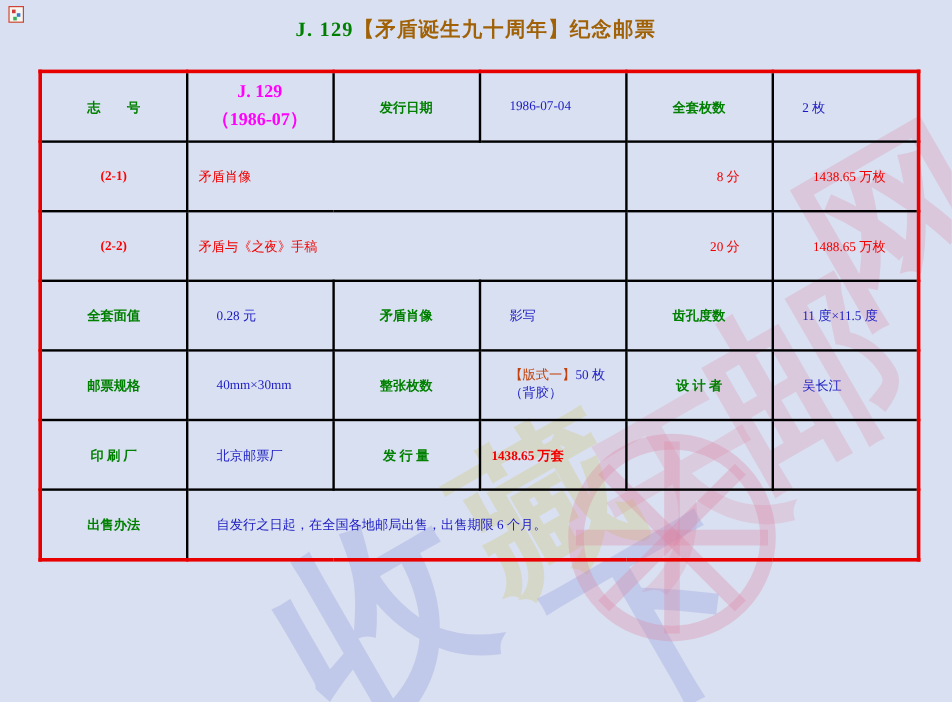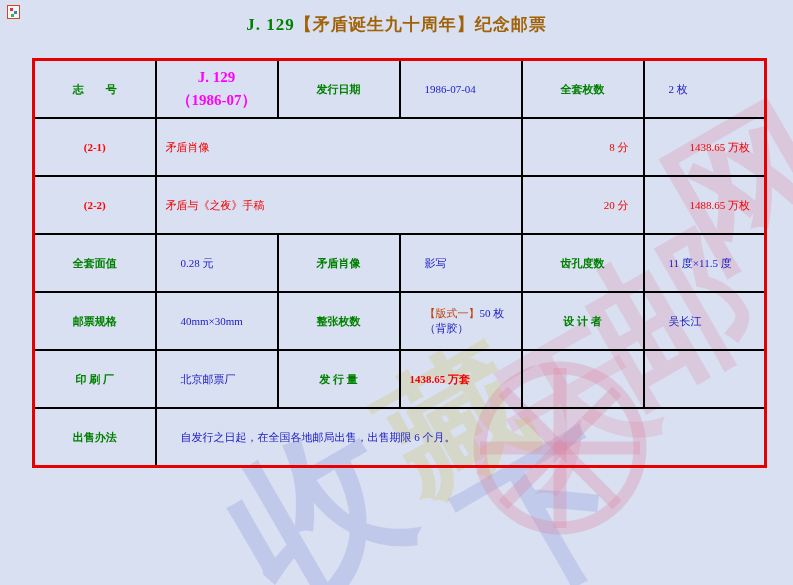--- a/index.html
+++ b/index.html
@@ -32,21 +32,21 @@
     border-collapse:collapse;table-layout:fixed;width:735px;
     border:3px solid #e80000;background:transparent;
   }
   td{
     border:2px solid #000;height:56px;vertical-align:middle;
     font-size:11px;padding:0;overflow:hidden;background:transparent;
   }
   td.lbl{color:#008000;font-weight:bold;text-align:center;}
   td.val{color:#1b1bc3;text-align:left;padding-left:24px;}
   td.vred{color:#f20000;text-align:left;padding-left:9px;}
-  td.vred-r{color:#f20000;text-align:right;padding-right:14px;}
+  td.vred-r{color:#f20000;text-align:right;padding-right:26px;}
   td.vred-b{color:#f20000;font-weight:bold;text-align:left;padding-left:9px;}
   td.mag{color:#ff00ff;font-weight:bold;text-align:center;line-height:1.55;font-size:15px;}
   td.gtext{color:#008000;font-weight:bold;text-align:left;padding-left:9px;}
   td.lblr{color:#ff0000;font-weight:bold;text-align:center;}
   .lt{color:#c2410c;}
   .two{line-height:1.4;}
 </style>
 </head>
 <body>
 

